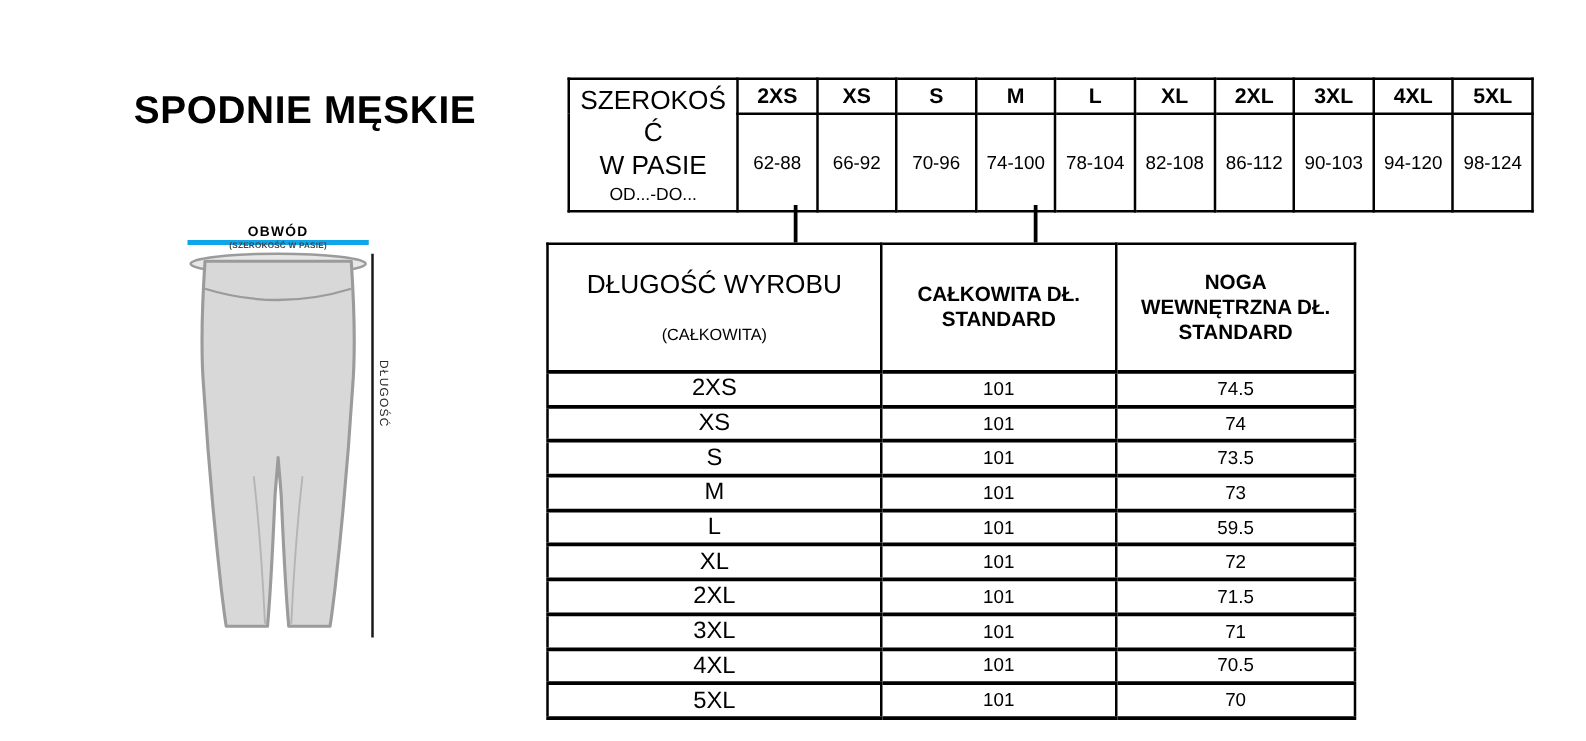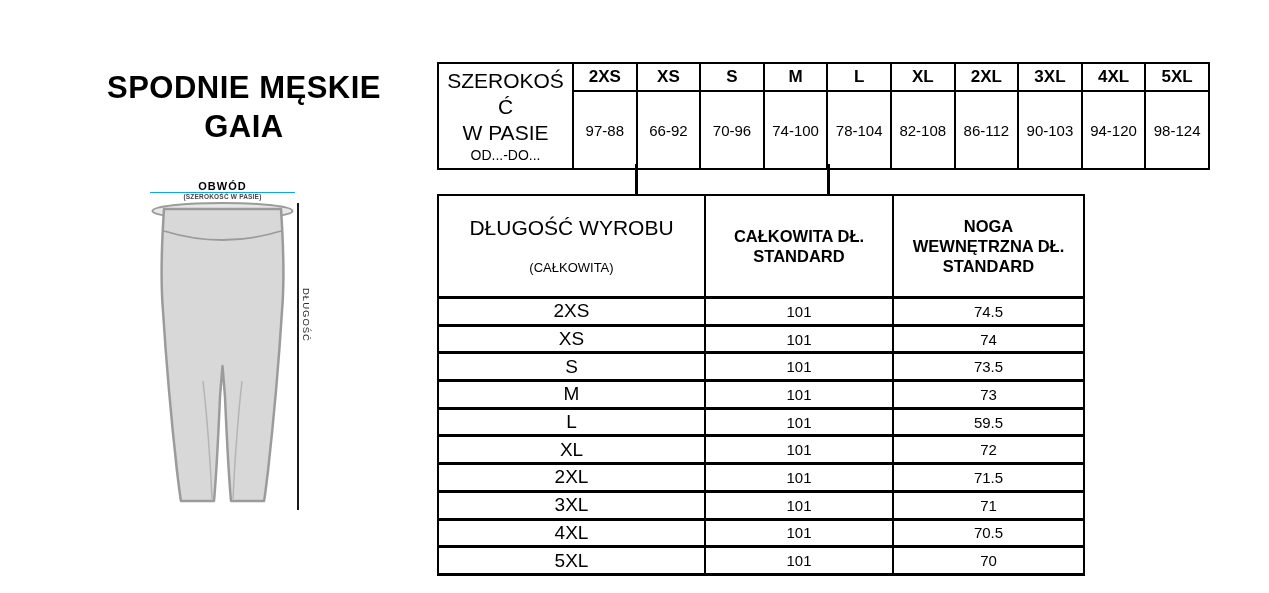--- a/index.html
+++ b/index.html
@@ -7,34 +7,34 @@
         font-family:"Liberation Sans", sans-serif;color:#000;overflow:hidden;}
 
   
   .title-block{position:absolute;left:55px;top:68px;width:378px;text-align:center;
                font-weight:bold;font-size:31px;line-height:39px;letter-spacing:.5px;}
 
   
   .diagram{position:absolute;left:140px;top:178px;width:190px;height:345px;}
   .obwod-label{position:absolute;left:10px;top:2px;width:145px;text-align:center;
                font-size:11px;font-weight:bold;letter-spacing:1px;
-               border-bottom:1px solid #0ea5e9;padding-bottom:0px;}
+               border-bottom:4px solid #0ea5e9;padding-bottom:0px;}
   .obwod-sub{position:absolute;left:10px;top:15px;width:145px;text-align:center;
              font-size:6.5px;font-weight:bold;color:#444;letter-spacing:.2px;}
   .trousers-svg{position:absolute;left:10px;top:21px;}
   .len-line{position:absolute;left:157px;top:25px;width:2px;height:307px;background:#1a1a1a;}
   .len-label{position:absolute;left:161px;top:110px;writing-mode:vertical-rl;
              font-size:9.5px;color:#2b2b2b;letter-spacing:1px;}
 
   
   table{border-collapse:collapse;table-layout:fixed;background:#fff;}
   th,td{border:2px solid #000;text-align:center;vertical-align:middle;padding:0;}
 
   
-  .waist-table{position:absolute;left:437px;top:62px;width:771px;border-radius:30px;}
+  .waist-table{position:absolute;left:454px;top:62px;width:771px;border-radius:30px;}
   .waist-table col.c-head{width:135px;}
   .waist-table col.c-size{width:63.6px;}
   .wt-head{padding:2px 5px;}
   .wt-head-main{font-size:21px;font-weight:normal;line-height:26px;overflow-wrap:anywhere;}
   .wt-head-note{font-size:14px;font-weight:normal;line-height:18px;}
   .wt-size{height:26px;font-size:17px;font-weight:bold;}
   .wt-val{height:76px;font-size:15px;font-weight:normal;}
 
   
   .connector{position:absolute;top:164px;width:3px;height:32px;background:#000;}
@@ -54,21 +54,20 @@
   .length-table td{border-top-width:3px;border-bottom-width:3px;}
   .length-table tr:first-child th{border-top-width:2px;}
 </style>
 </head>
 <body>
 
 <div class="page">
 
   <div class="title-block">
     <div>SPODNIE MĘSKIE</div>
-    <div>GAIA</div>
   </div>
 
   <div class="diagram">
     <div class="obwod-label">OBWÓD</div>
     <div class="obwod-sub">(SZEROKOŚĆ W PASIE)</div>
     <svg class="trousers-svg" width="145" height="310" viewBox="0 0 145 310">
       <ellipse cx="72.5" cy="12" rx="70" ry="8" fill="#e7e7e7" stroke="#9b9b9b" stroke-width="2"></ellipse>
       <path d="M14,10 C12,40 10,76 13,112 C16,160 21,218 27,272 C29,288 30,297 31,302
                L64,302 C66,280 68,244 70,198 C71,184 72,174 72.5,167
                C73,174 74,184 75,198 C77,244 79,280 81,302
@@ -108,21 +107,21 @@
         <th class="wt-size">S</th>
         <th class="wt-size">M</th>
         <th class="wt-size">L</th>
         <th class="wt-size">XL</th>
         <th class="wt-size">2XL</th>
         <th class="wt-size">3XL</th>
         <th class="wt-size">4XL</th>
         <th class="wt-size">5XL</th>
       </tr>
       <tr>
-        <td class="wt-val">97-88</td>
+        <td class="wt-val">62-88</td>
         <td class="wt-val">66-92</td>
         <td class="wt-val">70-96</td>
         <td class="wt-val">74-100</td>
         <td class="wt-val">78-104</td>
         <td class="wt-val">82-108</td>
         <td class="wt-val">86-112</td>
         <td class="wt-val">90-103</td>
         <td class="wt-val">94-120</td>
         <td class="wt-val">98-124</td>
       </tr>

